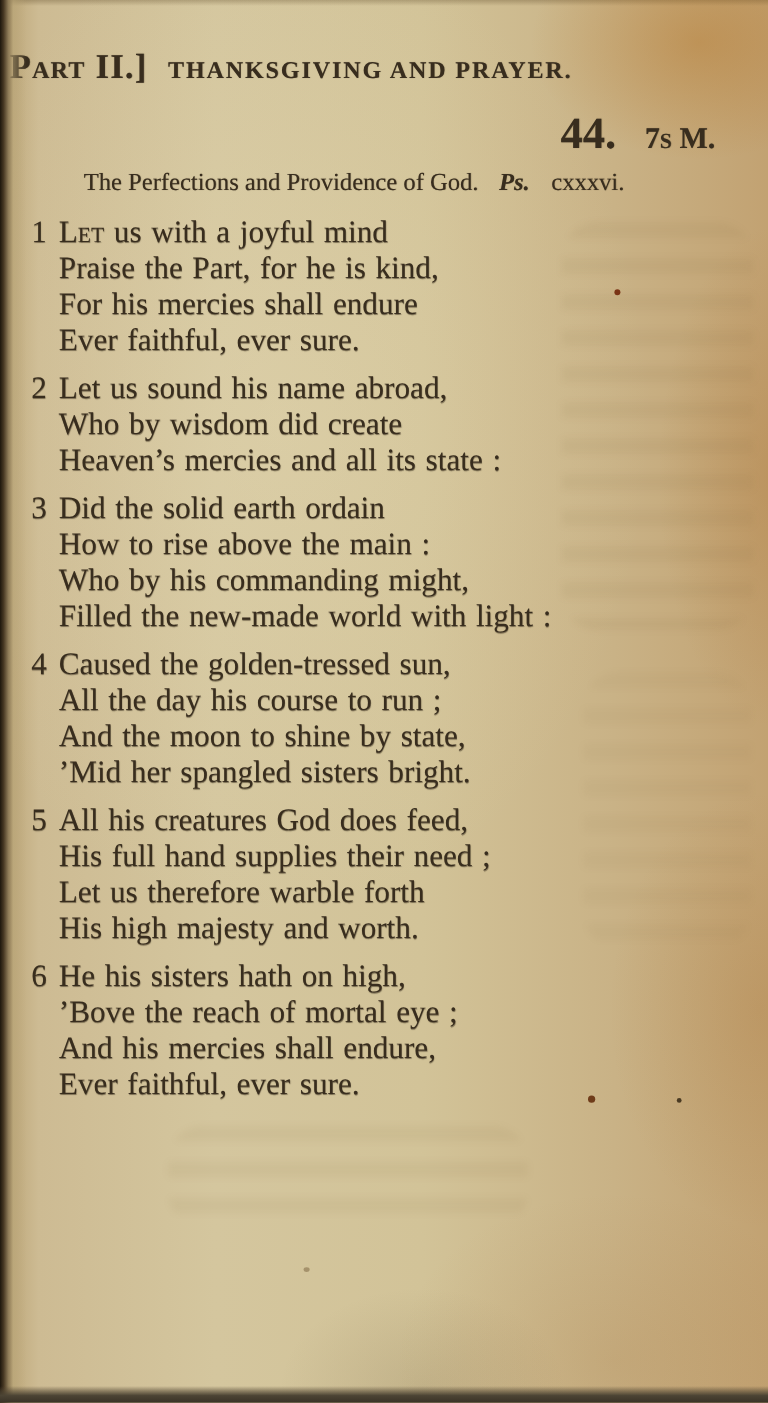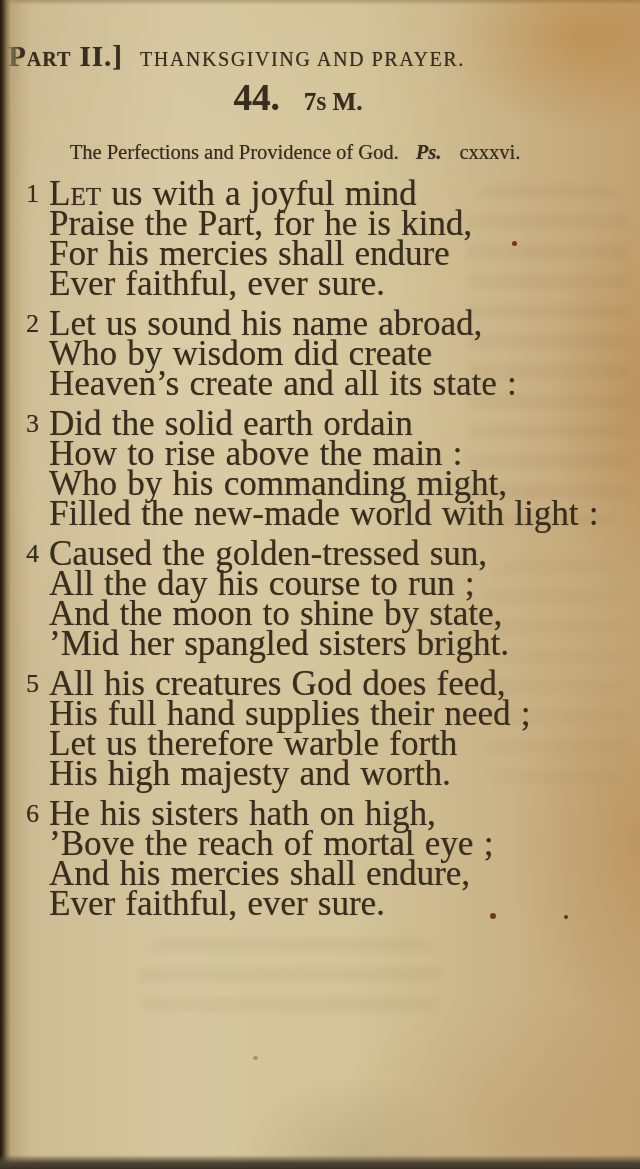--- a/index.html
+++ b/index.html
@@ -38,44 +38,44 @@
   .running-header {
     position: absolute; top: 40px; left: 8px;
     display: flex; align-items: baseline; gap: 17px;
     white-space: nowrap;
   }
   .part-label {
     font-variant: small-caps;
     font-size: 29px; font-weight: 700; letter-spacing: 1px;
   }
   .section-title {
-    font-size: 20px; font-weight: 400; letter-spacing: 1.6px;
+    font-size: 20px; font-weight: 700; letter-spacing: 1.6px;
   }
 
   .hymn-heading {
-    position: absolute; top: 76px; left: 0; width: 596px;
-    text-align: center; white-space: nowrap;
+    position: absolute; top: 90px; left: 0; width: 596px;
+    text-align: right; white-space: nowrap;
   }
   .hymn-number { font-size: 37px; font-weight: 700; }
   .hymn-meter  { font-size: 25px; font-weight: 700; font-variant: small-caps; margin-left: 24px; }
 
   .hymn-subtitle {
     position: absolute; top: 141px; left: 0; width: 590px;
     text-align: center; font-size: 20.5px; white-space: nowrap;
   }
   .scripture-abbr { font-style: italic; font-weight: 700; margin-left: 17px; }
   .scripture-num  { margin-left: 18px; }
 
   .verses { position: absolute; top: 179px; left: 0; width: 640px; }
   .verse { display: flex; margin-bottom: 10px; }
   .verse-num {
     width: 23px; margin-left: 26px; flex: none;
     font-size: 26px; line-height: 30px;
   }
-  .verse-lines { font-size: 35px; line-height: 30px; word-spacing: 1.5px; white-space: nowrap; }
+  .verse-lines { font-size: 26px; line-height: 30px; word-spacing: 1.5px; white-space: nowrap; }
   .lead-small-caps { font-variant: small-caps; }
 
   
   .ghost {
     position: absolute; pointer-events: none;
     background: repeating-linear-gradient(180deg,
       rgba(128,100,56,0.14) 0px, rgba(128,100,56,0.14) 13px,
       rgba(128,100,56,0) 13px, rgba(128,100,56,0) 30px);
     filter: blur(3px); opacity: 0.55; border-radius: 30px;
   }
@@ -119,21 +119,21 @@
           <div class="verse-line">Praise the Part, for he is kind,</div>
           <div class="verse-line">For his mercies shall endure</div>
           <div class="verse-line">Ever faithful, ever sure.</div>
         </div>
       </div>
       <div class="verse">
         <div class="verse-num">2</div>
         <div class="verse-lines">
           <div class="verse-line">Let us sound his name abroad,</div>
           <div class="verse-line">Who by wisdom did create</div>
-          <div class="verse-line">Heaven’s create and all its state :</div>
+          <div class="verse-line">Heaven’s mercies and all its state :</div>
         </div>
       </div>
       <div class="verse">
         <div class="verse-num">3</div>
         <div class="verse-lines">
           <div class="verse-line">Did the solid earth ordain</div>
           <div class="verse-line">How to rise above the main :</div>
           <div class="verse-line">Who by his commanding might,</div>
           <div class="verse-line">Filled the new-made world with light :</div>
         </div>

